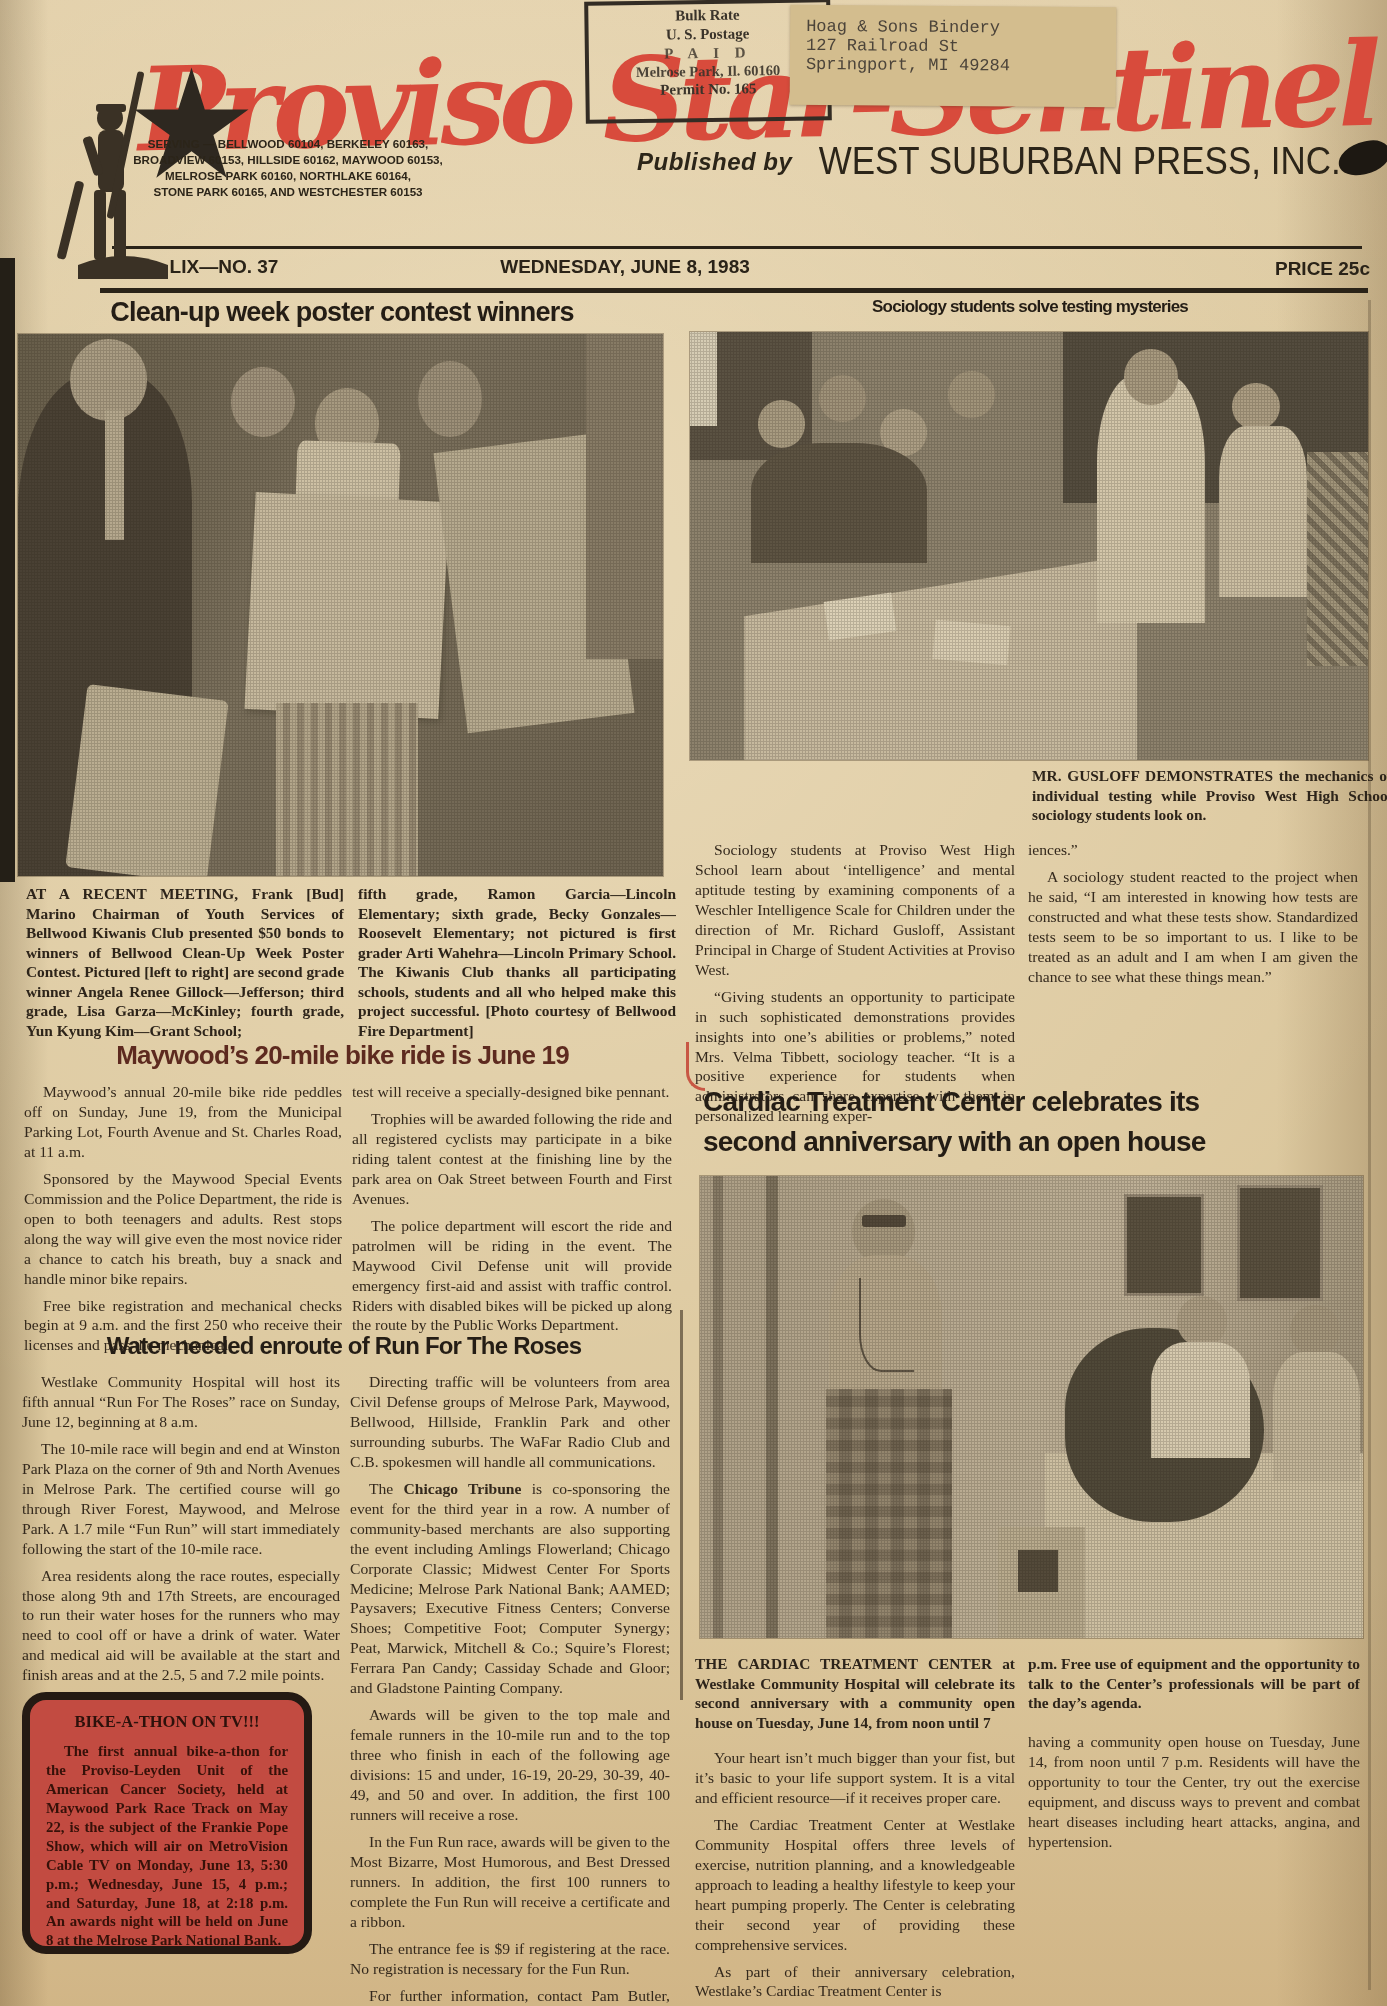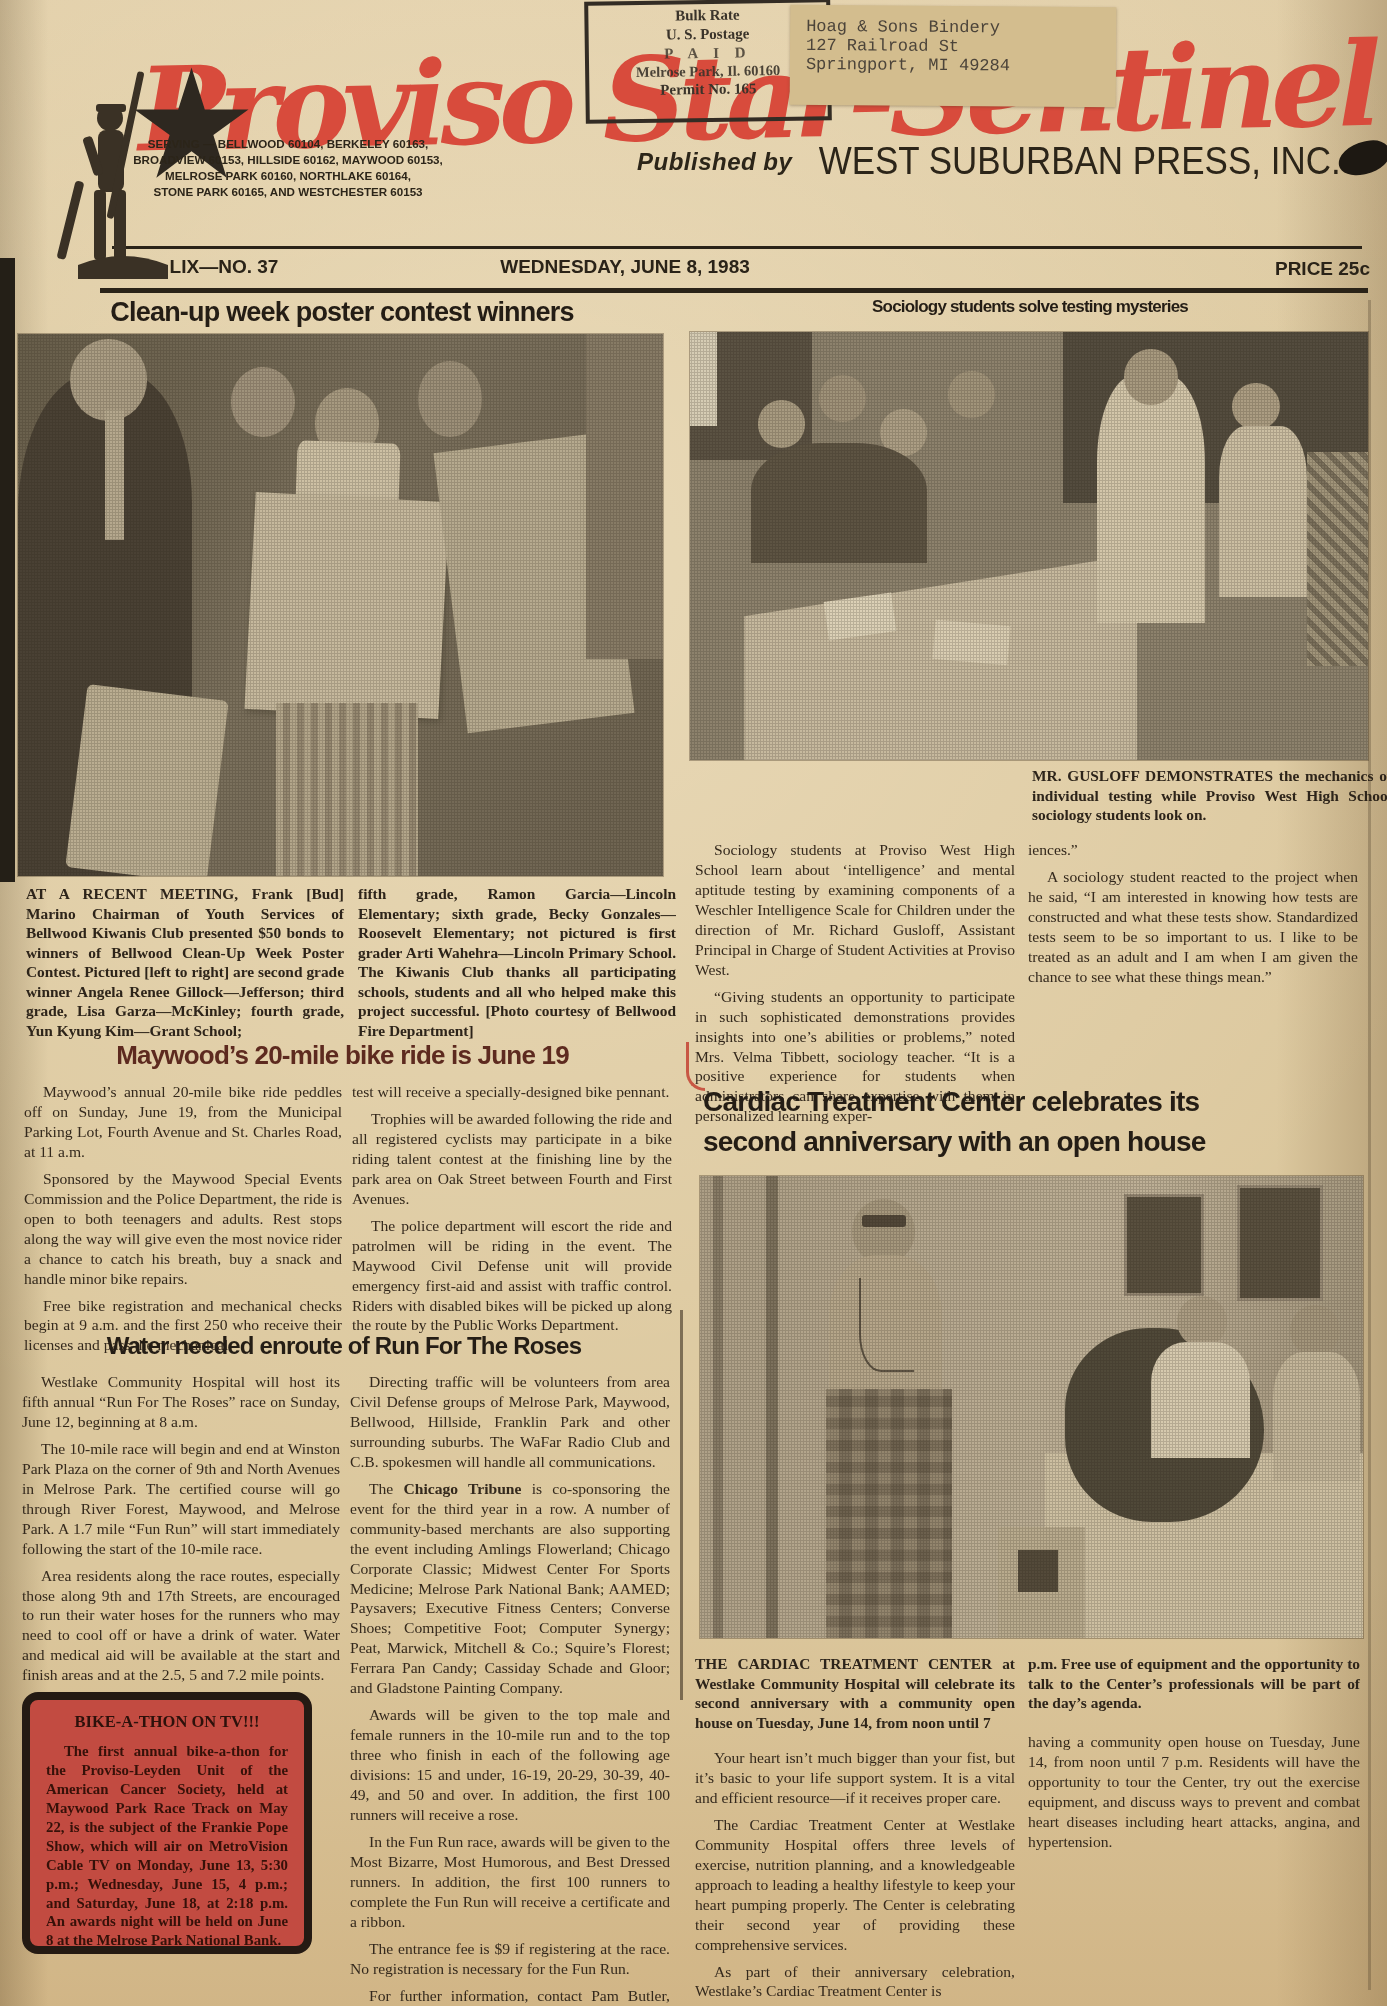--- a/index.html
+++ b/index.html
@@ -174,21 +174,21 @@
     <p>Directing traffic will be volunteers from area Civil Defense groups of Melrose Park, Maywood, Bellwood, Hillside, Franklin Park and other surrounding suburbs. The WaFar Radio Club and C.B. spokesmen will handle all communications.</p>
     <p><span>The </span><b>Chicago Tribune</b><span> is co-sponsoring the event for the third year in a row. A number of community-based merchants are also supporting the event including Amlings Flowerland; Chicago Corporate Classic; Midwest Center For Sports Medicine; Melrose Park National Bank; AAMED; Paysavers; Executive Fitness Centers; Converse Shoes; Competitive Foot; Computer Synergy; Peat, Marwick, Mitchell &amp; Co.; Squire’s Florest; Ferrara Pan Candy; Cassiday Schade and Gloor; and Gladstone Painting Company.</span></p>
     <p>Awards will be given to the top male and female runners in the 10-mile run and to the top three who finish in each of the following age divisions: 15 and under, 16-19, 20-29, 30-39, 40-49, and 50 and over. In addition, the first 100 runners will receive a rose.</p>
     <p>In the Fun Run race, awards will be given to the Most Bizarre, Most Humorous, and Best Dressed runners. In addition, the first 100 runners to complete the Fun Run will receive a certificate and a ribbon.</p>
     <p>The entrance fee is $9 if registering at the race. No registration is necessary for the Fun Run.</p>
     <p>For further information, contact Pam Butler, Westlake Community Hospital, 681-3000, extension 3587.</p>
   </div>
 
   <div class="abs" style="left:680px;top:1310px;width:3px;height:390px;background:rgba(45,35,22,0.55);"></div>
 
-  <div class="abs" style="left:22px;top:1692px;width:290px;height:262px;background:#c24b41;border:8px solid #241a13;border-radius:16px;box-sizing:border-box;padding:12px 16px;">
+  <div class="abs" style="left:22px;top:1692px;width:290px;height:262px;background:#c24b41;border:8px solid #241a13;border-radius:24px;box-sizing:border-box;padding:12px 16px;">
     <div style="text-align:center;font-weight:700;font-size:16.5px;color:#2d110b;margin-bottom:10px;font-family:'Liberation Serif',serif;">BIKE-A-THON ON TV!!!</div>
     <div style="font-family:'Liberation Serif',serif;font-weight:600;font-size:14.8px;line-height:1.28;color:#361109;text-align:justify;text-indent:18px;">
       <span>The first annual bike-a-thon for the Proviso-Leyden Unit of the American Cancer Society, held at Maywood Park Race Track on May 22, is the subject of the </span><b>Frankie Pope Show</b><span>, which will air on MetroVision Cable TV on Monday, June 13, 5:30 p.m.; Wednesday, June 15, 4 p.m.; and Saturday, June 18, at 2:18 p.m. An awards night will be held on June 8 at the Melrose Park National Bank.</span>
     </div>
   </div>
 
   <div class="abs headline" style="left:703px;top:1086px;width:670px;font-size:28px;">Cardiac Treatment Center celebrates its</div>
   <div class="abs headline" style="left:703px;top:1126px;width:670px;font-size:28px;">second anniversary with an open house</div>
 
   <div class="photo" style="left:700px;top:1176px;width:663px;height:462px;background:linear-gradient(100deg,#a99d86,#bdb199 60%,#968a74);">

